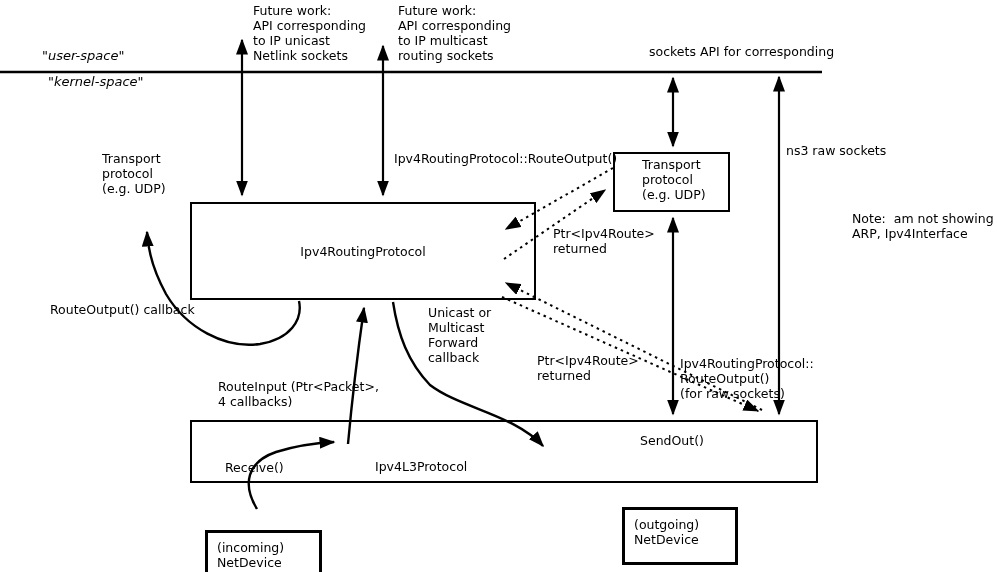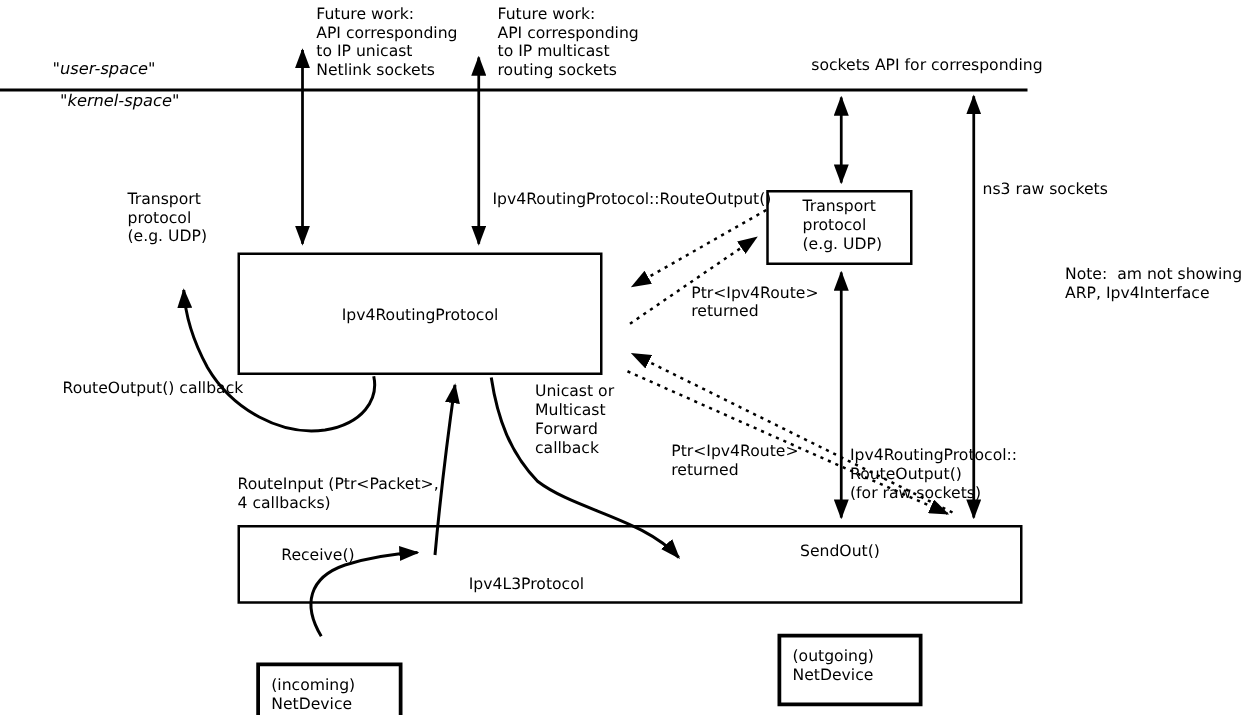--- a/index.html
+++ b/index.html
@@ -13,21 +13,21 @@
   .box{position:absolute;border:2.5px solid #000;box-sizing:border-box;background:#fff;}
   .box-thick{border-width:3px;}
   .center-lbl{display:flex;align-items:center;justify-content:center;width:100%;height:100%;}
   svg.overlay{position:absolute;left:0;top:0;pointer-events:none;}
 </style>
 </head>
 <body>
 
 <div class="canvas">
 
-  <div class="box" style="left:190px;top:202px;width:292px;height:98px;">
+  <div class="box" style="left:190px;top:202px;width:346px;height:98px;">
     <div class="center-lbl">Ipv4RoutingProtocol</div>
   </div>
 
   <div class="box" style="left:613px;top:152px;width:117px;height:60px;">
     <div class="lbl" style="left:27px;top:3px;">Transport
 protocol
 (e.g. UDP)</div>
   </div>
 
   <div class="box" style="left:190px;top:420px;width:628px;height:63px;"></div>
@@ -112,20 +112,20 @@
 RouteOutput()
 (for raw sockets)</div>
 
   <div class="lbl" style="left:50px;top:302px;">RouteOutput() callback</div>
 
   <div class="lbl" style="left:428px;top:305px;">Unicast or
 Multicast
 Forward
 callback</div>
 
-  <div class="lbl" style="left:190px;top:379px;">RouteInput (Ptr&lt;Packet&gt;,
+  <div class="lbl" style="left:218px;top:379px;">RouteInput (Ptr&lt;Packet&gt;,
 4 callbacks)</div>
 
-  <div class="lbl" style="left:225px;top:436px;text-align:right;">Receive()</div>
+  <div class="lbl" style="left:225px;top:460px;text-align:right;">Receive()</div>
   <div class="lbl" style="left:375px;top:459px;">Ipv4L3Protocol</div>
   <div class="lbl" style="left:640px;top:433px;">SendOut()</div>
 
 </div>
 
 </body></html>

